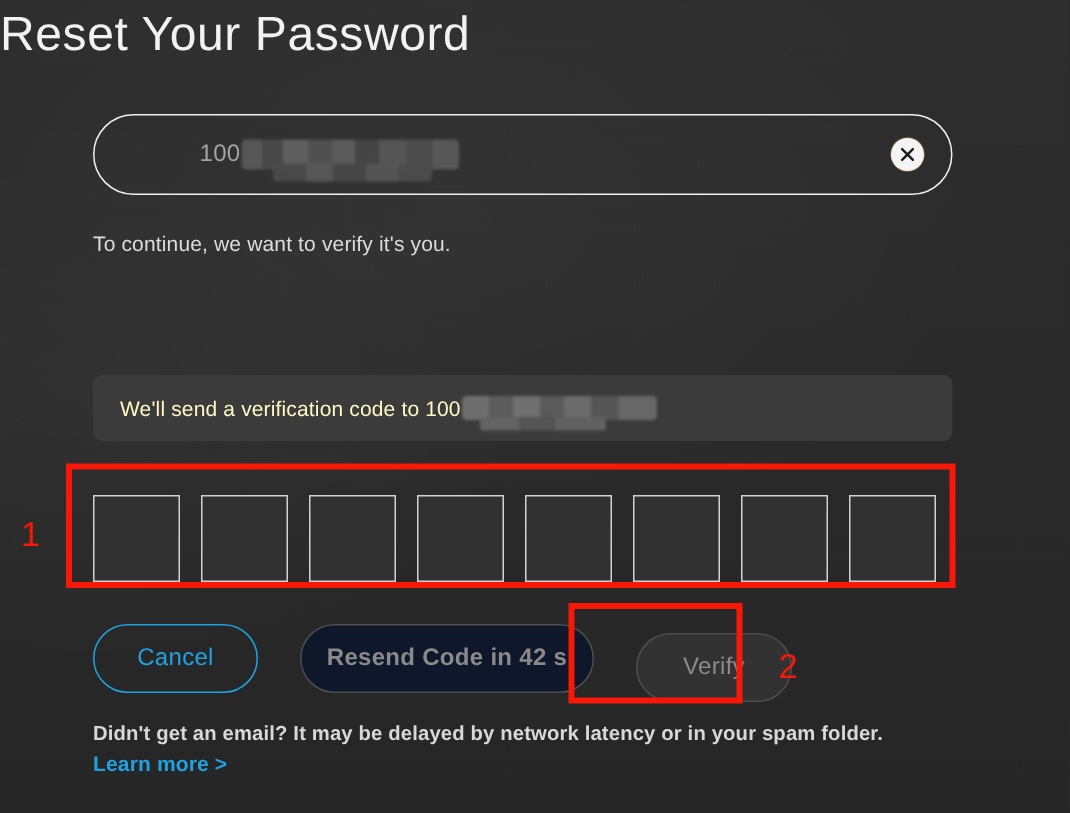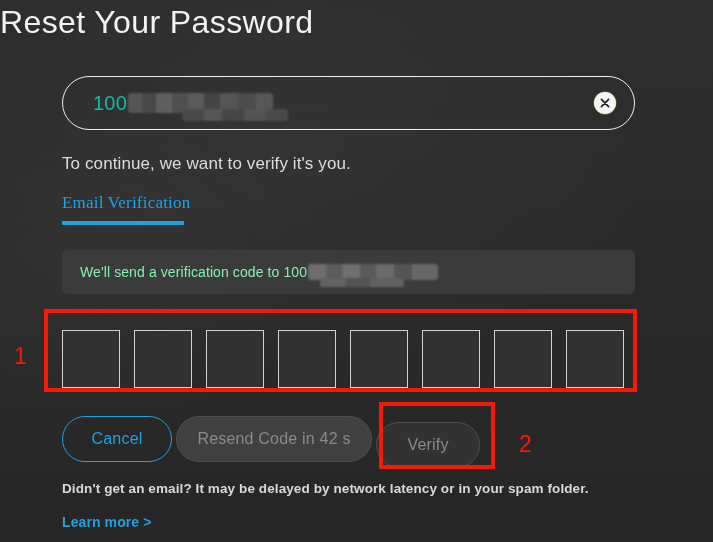--- a/index.html
+++ b/index.html
@@ -59,23 +59,24 @@
     display: flex;
     align-items: center;
   }
   .email-value-wrap {
     display: flex;
     align-items: center;
     margin-left: 30px;
     height: 100%;
   }
   .email-prefix {
-    font-size: 20px;
-    color: #14b8a6;
+    font-size: 16px;
+    color: #a3a3a3;
     letter-spacing: 0.2px;
+    margin-left: 40px;
   }
   .email-redacted {
     width: 145px;
     height: 20px;
     margin-left: 1px;
     border-radius: 3px;
     background:
       linear-gradient(90deg,
         #595959 0 14px, #4a4a4a 14px 28px, #626262 28px 44px,
         #525252 44px 60px, #5e5e5e 60px 76px, #464646 76px 92px,
@@ -110,21 +111,21 @@
     cursor: pointer;
     box-shadow: 0 0 0 0.5px rgba(220,150,60,0.55);
   }
   .clear-btn svg { display: block; }
 
   
   .subtitle {
     position: absolute;
     left: 62px;
     top: 154px;
-    font-size: 17px;
+    font-size: 14px;
     color: #dcdcdc;
     letter-spacing: 0.1px;
   }
 
   
   .tab-row {
     position: absolute;
     left: 62px;
     top: 193px;
   }
@@ -156,21 +157,21 @@
     display: flex;
     align-items: center;
   }
   .banner-text-wrap {
     display: flex;
     align-items: center;
     margin-left: 18px;
   }
   .banner-text {
     font-size: 14px;
-    color: #86efac;
+    color: #fef9c3;
     letter-spacing: 0.1px;
   }
   .banner-redacted {
     width: 130px;
     height: 16px;
     margin-left: 1px;
     border-radius: 3px;
     background:
       linear-gradient(90deg,
         #6e6e6e 0 18px, #5c5c5c 18px 34px, #707070 34px 52px,
@@ -233,21 +234,21 @@
   #annot-num-1 { left: 14px; top: 345px; }
   #annot-num-2 { left: 519px; top: 433px; }
 
   
   .buttons-row {
     position: absolute;
     left: 62px;
     top: 410px;
     display: flex;
     align-items: center;
-    gap: 4px;
+    gap: 28px;
   }
   .btn {
     height: 46px;
     border-radius: 23px;
     display: flex;
     align-items: center;
     justify-content: center;
     font-size: 16px;
     letter-spacing: 0.2px;
     cursor: pointer;
@@ -255,22 +256,23 @@
   }
   .btn-cancel {
     width: 110px;
     border: 1.5px solid #1fa2e0;
     color: #1fa2e0;
   }
   .btn-resend {
     width: 196px;
     border: 1.2px solid #4e4e4e;
     color: #8a8a8a;
-    background: #404040;
+    background: #0f172a;
     cursor: default;
+    font-weight: bold;
   }
   .btn-verify {
     width: 104px;
     border: 1.2px solid #4e4e4e;
     color: #8a8a8a;
     background: #323232;
     cursor: default;
     margin-top: 12px;
   }
 
@@ -287,21 +289,21 @@
     color: #d8d8d8;
     letter-spacing: 0.1px;
     line-height: 1.5;
   }
   .footer-link {
     font-size: 14px;
     color: #1fa2e0;
     letter-spacing: 0.1px;
     cursor: pointer;
     display: inline-block;
-    margin-top: 15px;
+    margin-top: 2px;
   }
 </style>
 </head>
 <body>
 
 <div id="bg-lighting"></div>
 
 <div id="page">
 
   <div class="page-title">Reset Your Password</div>
@@ -314,24 +316,20 @@
     <span class="email-redacted second"></span>
     <div class="clear-btn">
       <svg width="12" height="12" viewBox="0 0 12 12" aria-hidden="true">
         <path d="M2.4 2.4 L9.6 9.6 M9.6 2.4 L2.4 9.6" stroke="#1c1c1c" stroke-width="1.6" stroke-linecap="round"></path>
       </svg>
     </div>
   </div>
 
   <div class="subtitle">To continue, we want to verify it's you.</div>
 
-  <div class="tab-row">
-    <div class="tab-label">Email Verification</div>
-    <div class="tab-underline"></div>
-  </div>
 
   <div class="info-banner">
     <div class="banner-text-wrap">
       <span class="banner-text">We'll send a verification code to 100</span>
       <span class="banner-redacted"></span>
     </div>
     <span class="banner-redacted2"></span>
   </div>
 
   <div class="code-row">

